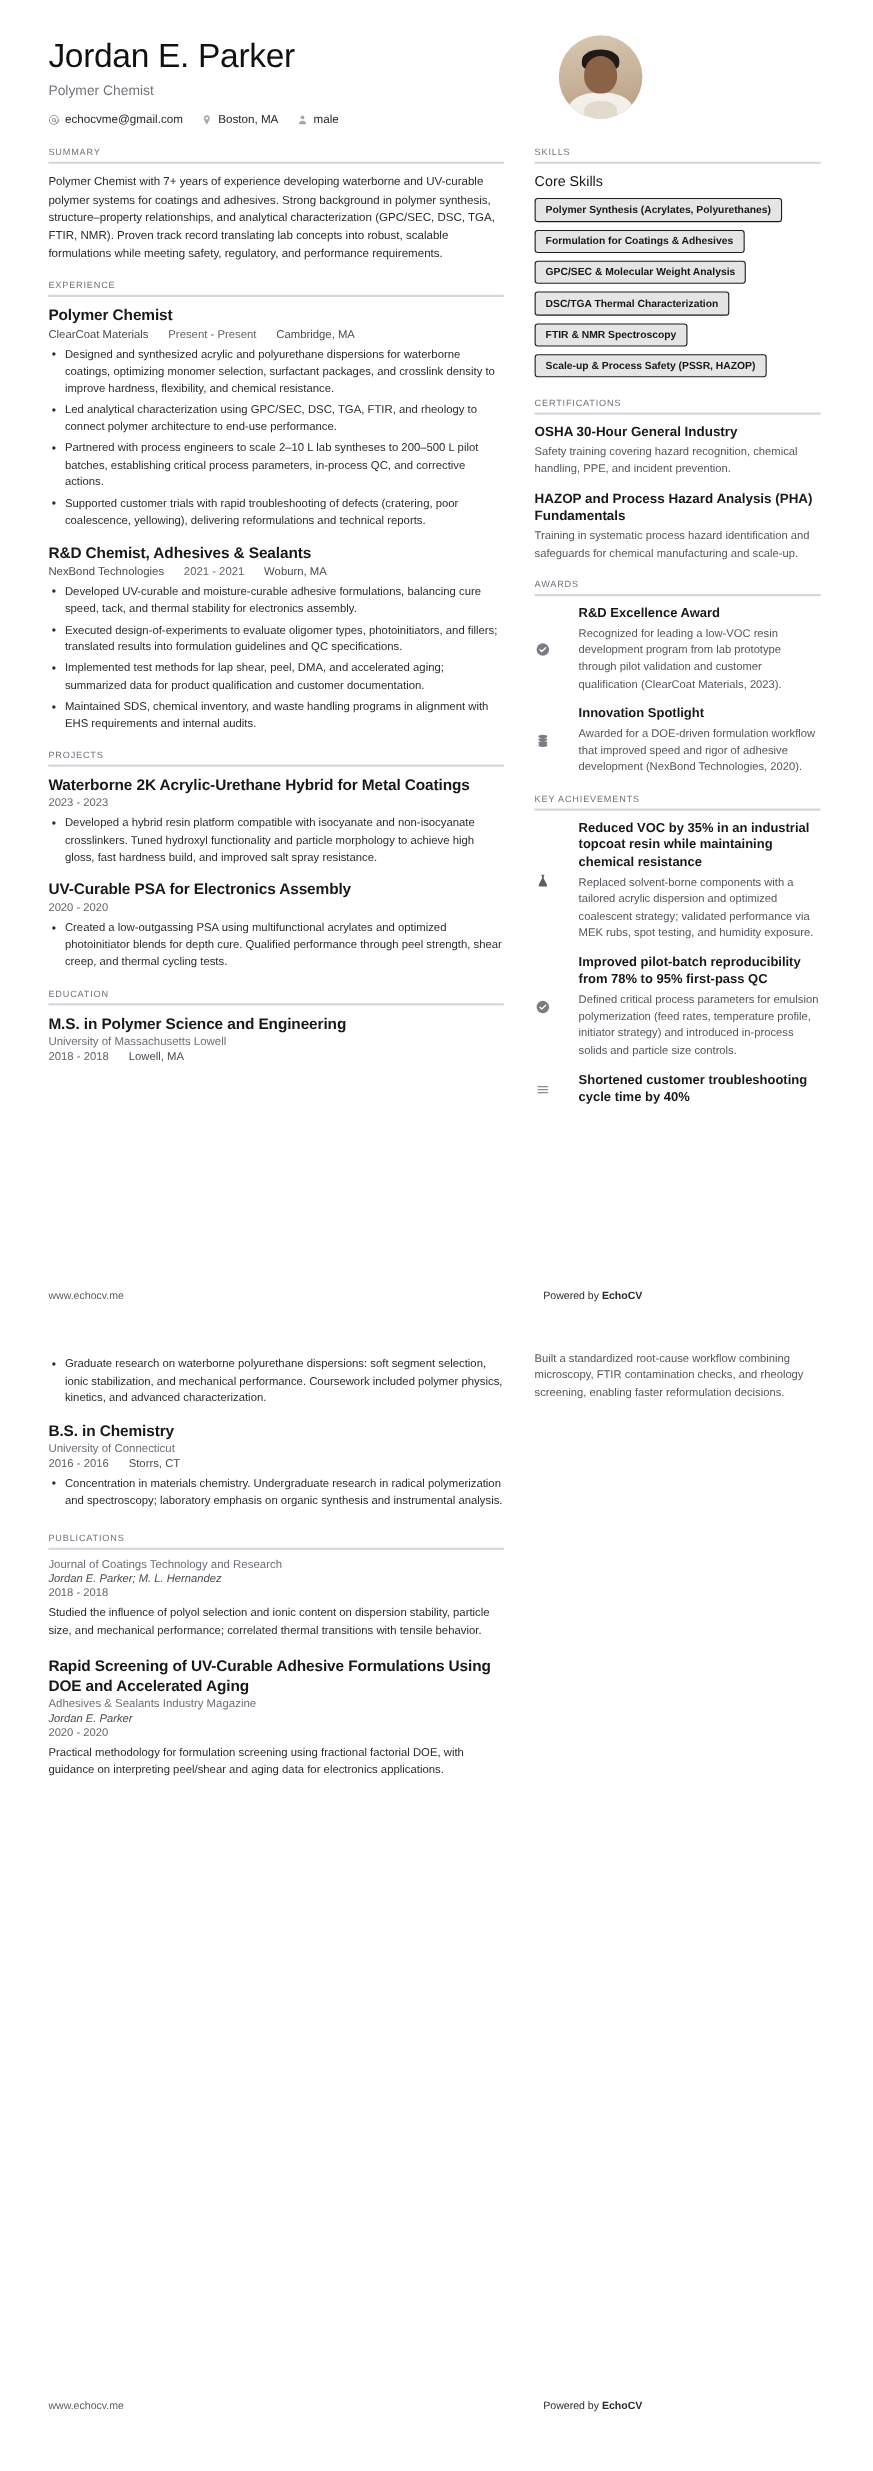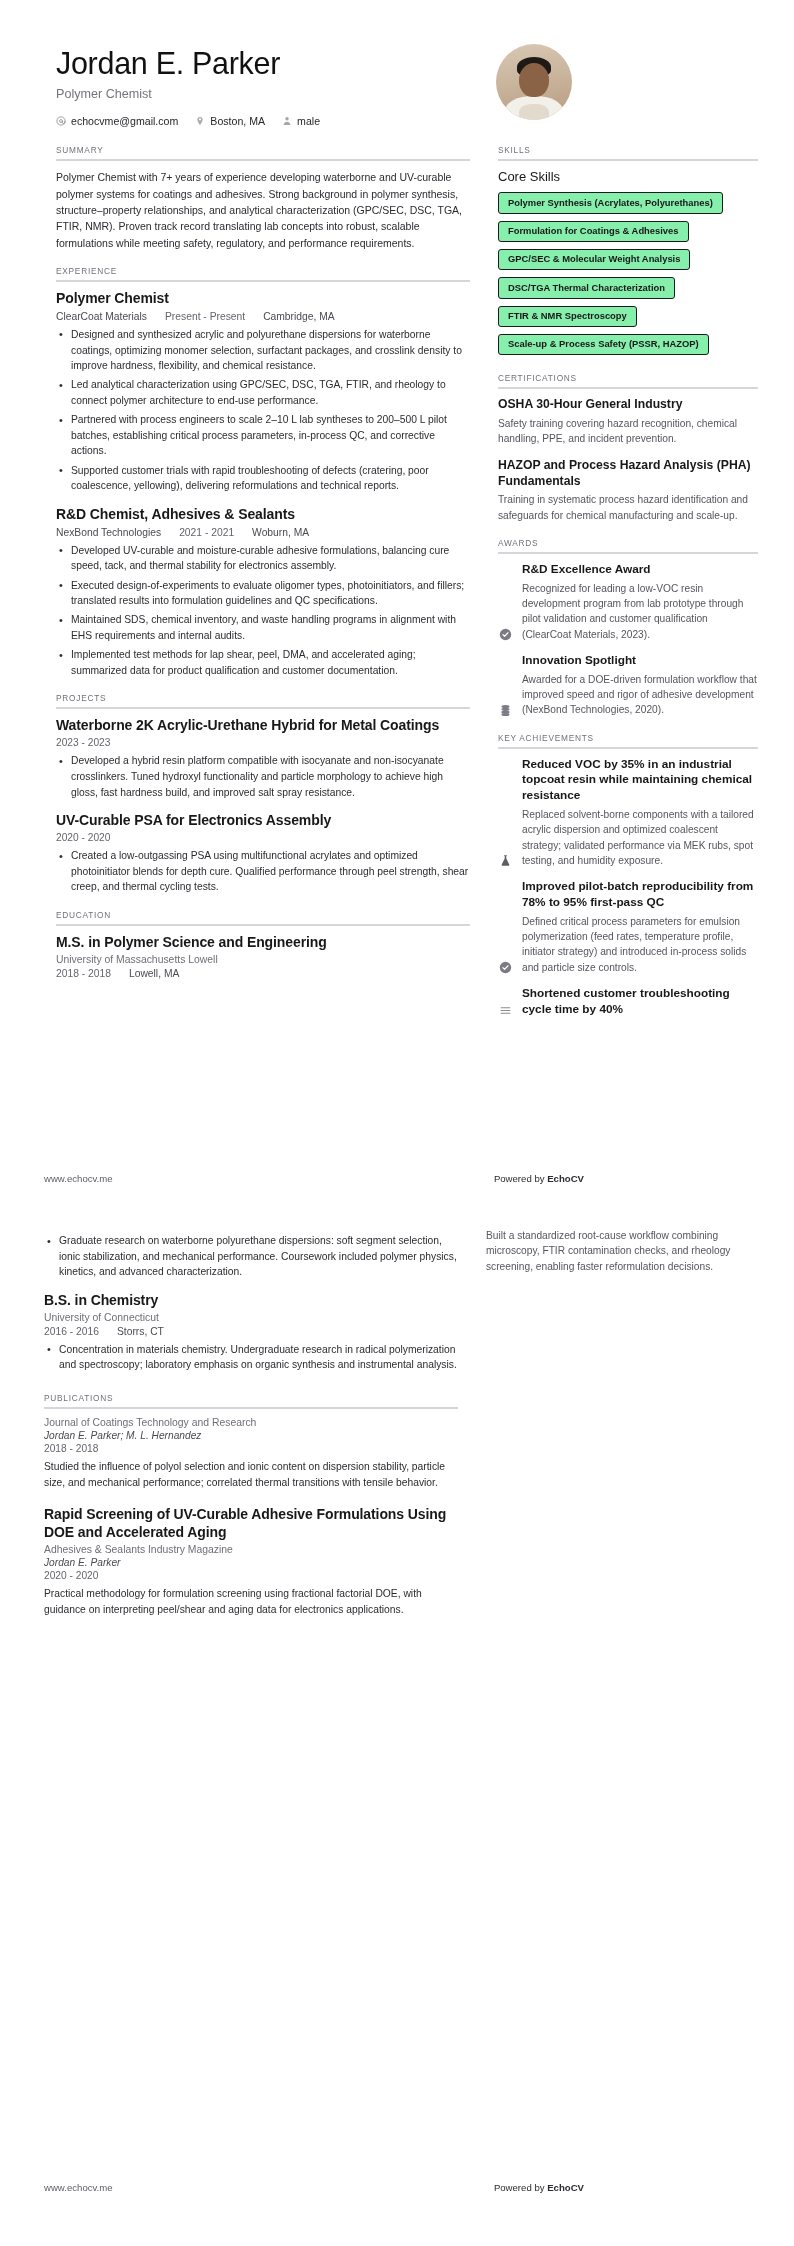--- a/index.html
+++ b/index.html
@@ -8,21 +8,21 @@
     background: #ffffff;
     font-family: "Liberation Sans", sans-serif;
     color: #18181b;
     -webkit-font-smoothing: antialiased;
   }
   .page {
     position: relative;
     width: 628px;
     min-height: 2246px;
     background: #fff;
-    padding: 12px;
+    padding: 0;
   }
 
   
   .header {
     display: flex;
     align-items: flex-start;
     justify-content: space-between;
     padding: 30px 44px 0 44px;
   }
   .header-left { padding-top: 4px; }
@@ -207,21 +207,21 @@
   }
   .skill-badges { display: flex; flex-direction: column; align-items: flex-start; gap: 7px; }
   .skill-badge {
     border: 1.3px solid #1c1c20;
     border-radius: 3px;
     padding: 4.5px 9px;
     font-size: 9.4px;
     font-weight: 700;
     color: #17171a;
     line-height: 1.1;
-    background: #86efac;
+    background: #e5e5e5;
     white-space: nowrap;
   }
 
   
   .cert { margin-bottom: 11px; }
   .cert-name {
     font-size: 12.2px;
     font-weight: 700;
     color: #18181b;
     line-height: 1.3;
@@ -229,23 +229,23 @@
   .cert-desc {
     font-size: 10.2px;
     line-height: 1.5;
     color: #55555e;
     margin-top: 3px;
   }
 
   
   .icon-item {
     display: flex;
-    gap: 9px;
+    gap: 25px;
     margin-bottom: 11px;
-    align-items: flex-end;
+    align-items: center;
   }
   .icon-slot {
     flex: none;
     width: 15px;
     height: 15px;
     margin-top: 1px;
     display: flex;
     align-items: center;
     justify-content: center;
   }
@@ -366,22 +366,22 @@
         <div class="entry">
           <div class="entry-title">R&amp;D Chemist, Adhesives &amp; Sealants</div>
           <div class="entry-meta">
             <span class="entry-org">NexBond Technologies</span>
             <span class="entry-dates">2021 - 2021</span>
             <span class="entry-loc">Woburn, MA</span>
           </div>
           <ul class="bullets">
             <li>Developed UV-curable and moisture-curable adhesive formulations, balancing cure speed, tack, and thermal stability for electronics assembly.</li>
             <li>Executed design-of-experiments to evaluate oligomer types, photoinitiators, and fillers; translated results into formulation guidelines and QC specifications.</li>
+            <li>Implemented test methods for lap shear, peel, DMA, and accelerated aging; summarized data for product qualification and customer documentation.</li>
             <li>Maintained SDS, chemical inventory, and waste handling programs in alignment with EHS requirements and internal audits.</li>
-            <li>Implemented test methods for lap shear, peel, DMA, and accelerated aging; summarized data for product qualification and customer documentation.</li>
           </ul>
         </div>
       </div>
 
       <div class="sec">
         <div class="sec-label">PROJECTS</div>
         <div class="sec-rule"></div>
 
         <div class="entry">
           <div class="entry-title">Waterborne 2K Acrylic-Urethane Hybrid for Metal Coatings</div>

